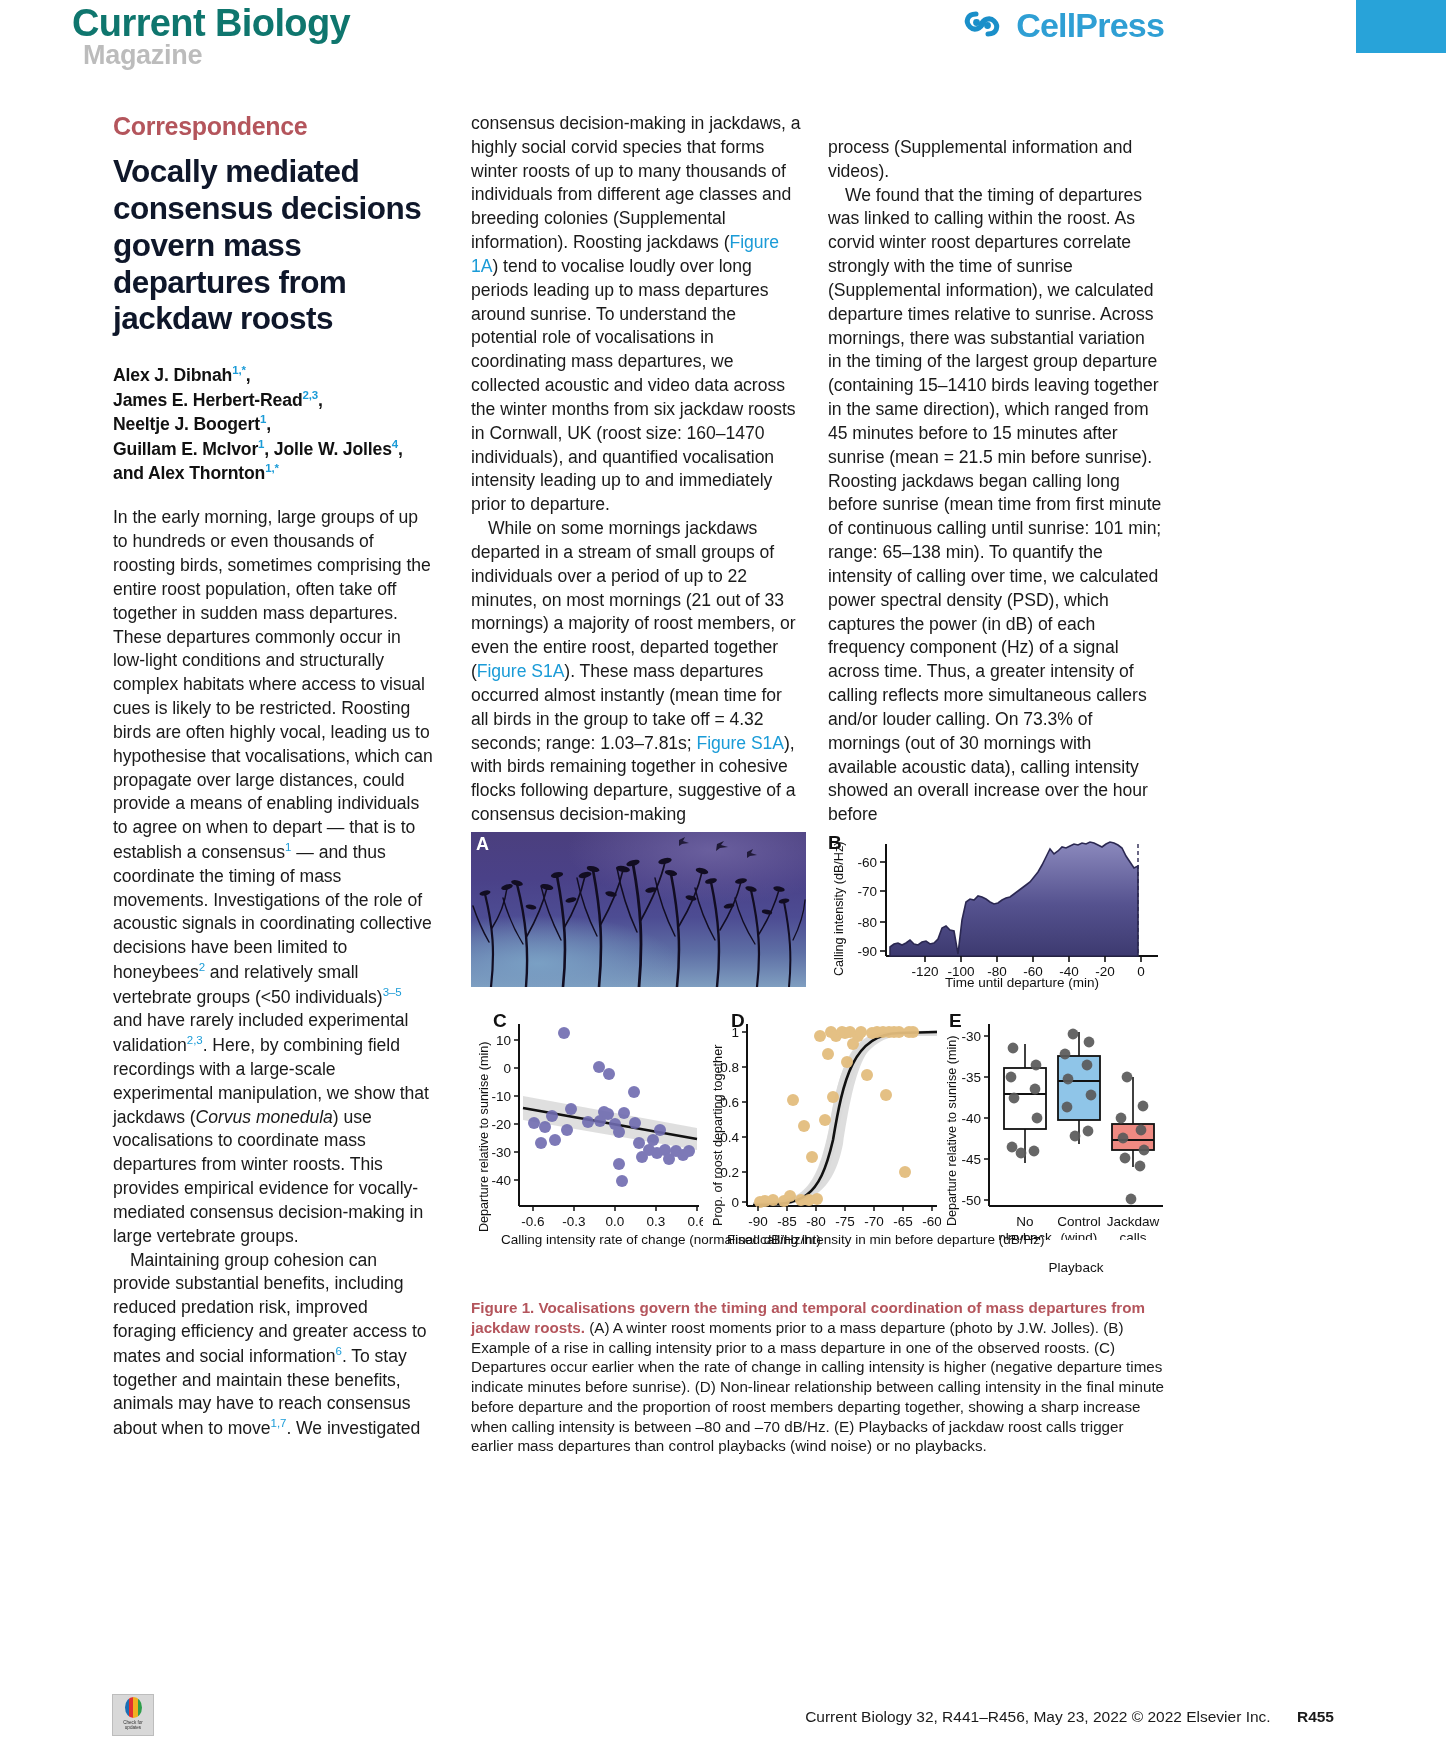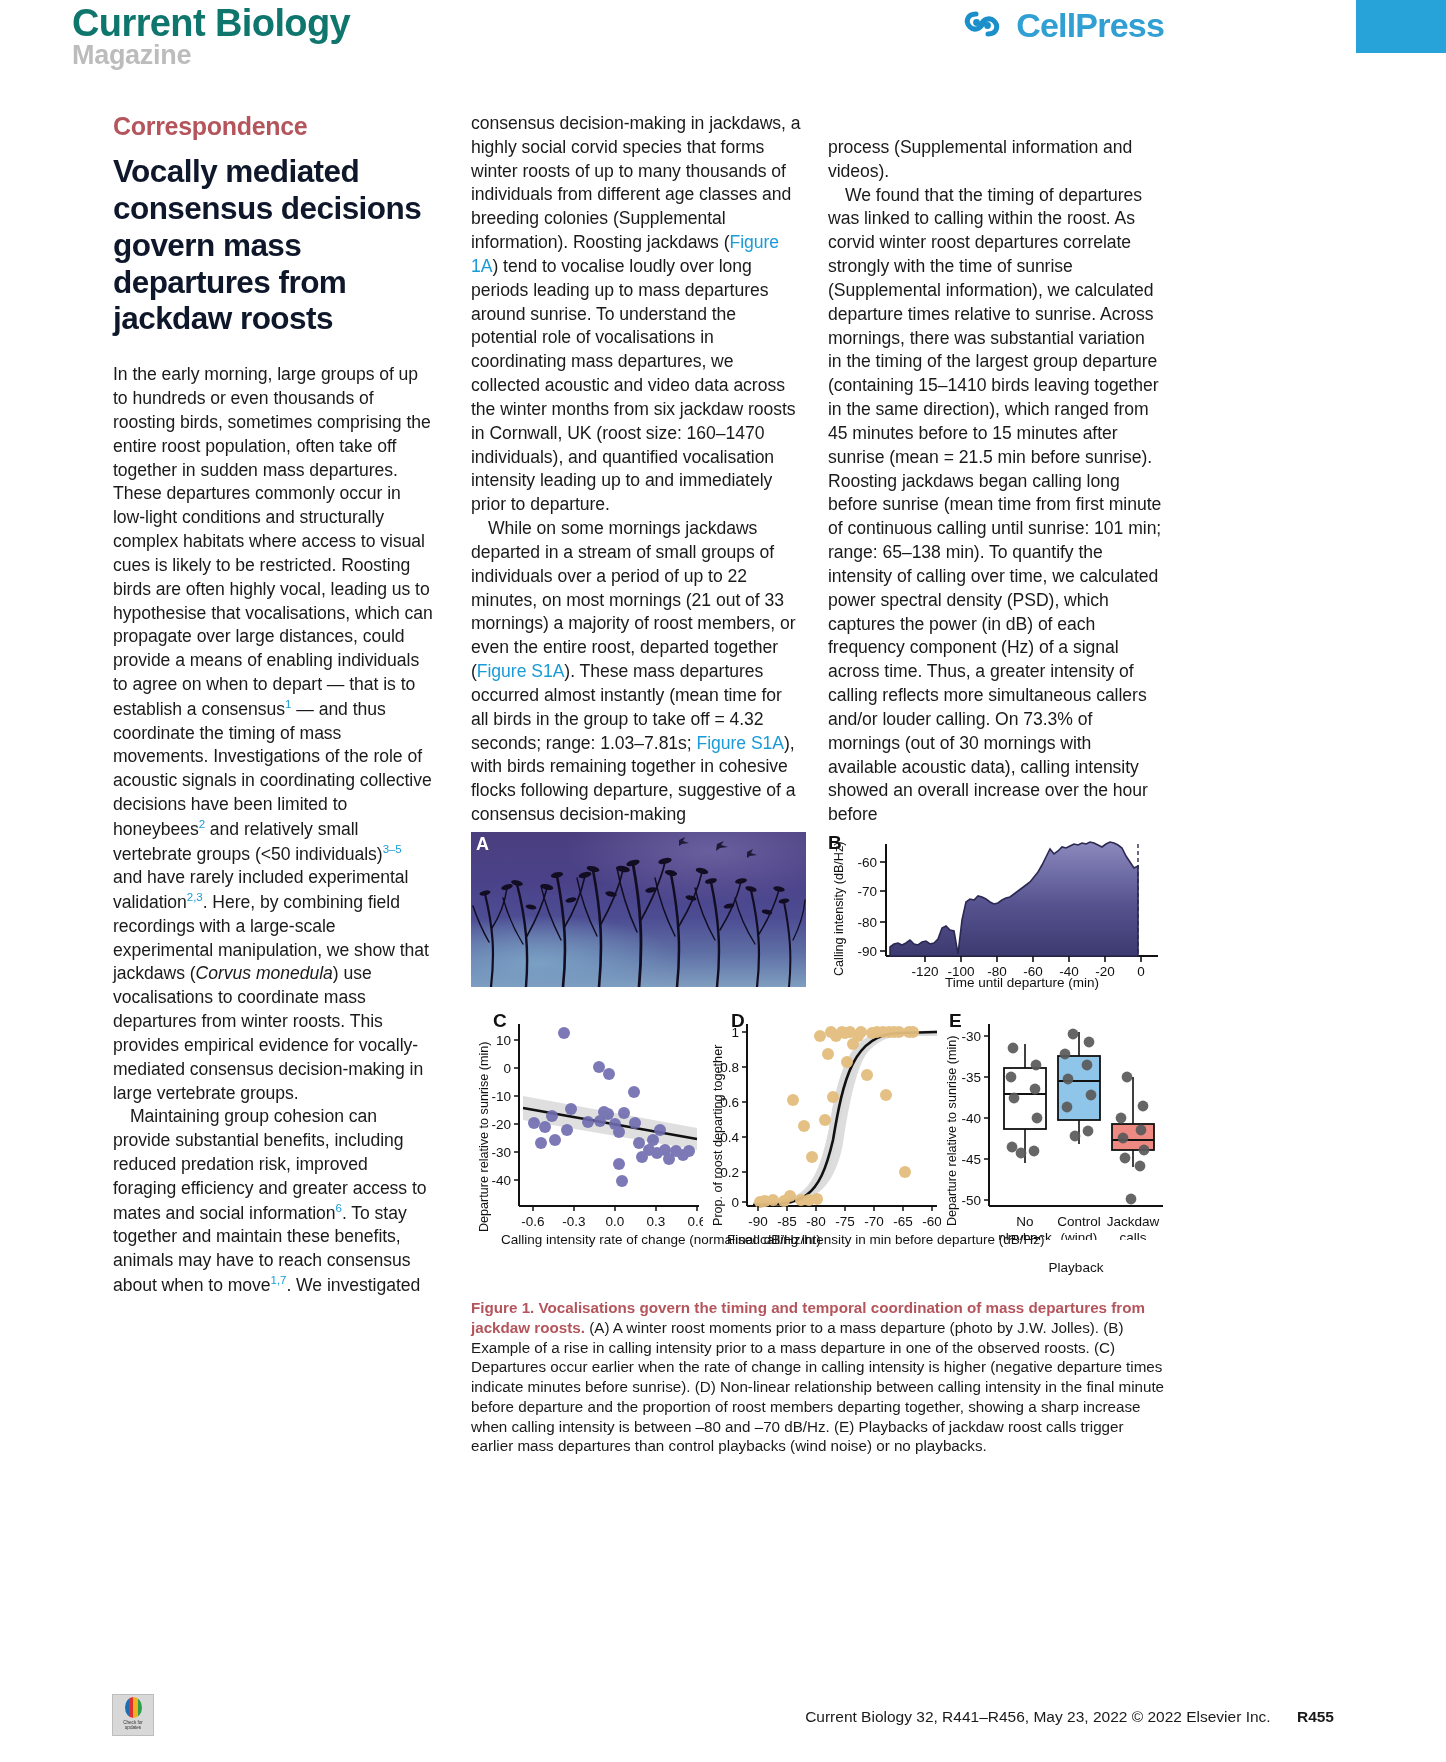--- a/index.html
+++ b/index.html
@@ -13,21 +13,21 @@
   }
 
   
   .masthead { position: relative; height: 78px; }
   .journal-title {
     position: absolute; left: 72px; top: 2px;
     font-size: 38px; font-weight: bold; color: #0f766e;
     letter-spacing: -0.6px;
   }
   .journal-sub {
-    position: absolute; left: 72px; top: 40px;
+    position: absolute; left: 83px; top: 40px;
     font-size: 27px; font-weight: bold; color: #bcbcbc;
     letter-spacing: -0.3px;
   }
   .cellpress {
     position: absolute; right: 282px; top: 6px;
     display: flex; align-items: center; gap: 15px;
   }
   .cellpress-word { font-size: 34px; font-weight: bold; color: #2f9fd4; letter-spacing: -0.8px; }
   .blue-block {
     position: absolute; right: 0; top: 0;
@@ -151,20 +151,21 @@
     <span class="cellpress-word">CellPress</span>
   </div>
   <div class="blue-block"></div>
 </div>
 
 <div class="columns">
 
   <div class="col col1">
     <div class="kicker">Correspondence</div>
     <h1 class="headline">Vocally mediated consensus decisions govern mass departures from jackdaw roosts</h1>
+    <div class="authors">Alex J. Dibnah<sup>1,*</sup>,<br>James E. Herbert-Read<sup>2,3</sup>,<br>Neeltje J. Boogert<sup>1</sup>,<br>Guillam E. McIvor<sup>1</sup>, Jolle W. Jolles<sup>4</sup>,<br>and Alex Thornton<sup>1,*</sup></div>
     <p class="body spacer-top">In the early morning, large groups of up to hundreds or even thousands of roosting birds, sometimes comprising the entire roost population, often take off together in sudden mass departures. These departures commonly occur in low-light conditions and structurally complex habitats where access to visual cues is likely to be restricted. Roosting birds are often highly vocal, leading us to hypothesise that vocalisations, which can propagate over large distances, could provide a means of enabling individuals to agree on when to depart — that is to establish a consensus<sup>1</sup> — and thus coordinate the timing of mass movements. Investigations of the role of acoustic signals in coordinating collective decisions have been limited to honeybees<sup>2</sup> and relatively small vertebrate groups (&lt;50 individuals)<sup>3–5</sup> and have rarely included experimental validation<sup>2,3</sup>. Here, by combining field recordings with a large-scale experimental manipulation, we show that jackdaws (<i>Corvus monedula</i>) use vocalisations to coordinate mass departures from winter roosts. This provides empirical evidence for vocally-mediated consensus decision-making in large vertebrate groups.</p>
     <p class="body indent">Maintaining group cohesion can provide substantial benefits, including reduced predation risk, improved foraging efficiency and greater access to mates and social information<sup>6</sup>. To stay together and maintain these benefits, animals may have to reach consensus about when to move<sup>1,7</sup>. We investigated</p>
   </div>
 
   <div class="col col2">
     <p class="body">consensus decision-making in jackdaws, a highly social corvid species that forms winter roosts of up to many thousands of individuals from different age classes and breeding colonies (Supplemental information). Roosting jackdaws (<span class="blue-ref">Figure 1A</span>) tend to vocalise loudly over long periods leading up to mass departures around sunrise. To understand the potential role of vocalisations in coordinating mass departures, we collected acoustic and video data across the winter months from six jackdaw roosts in Cornwall, UK (roost size: 160–1470 individuals), and quantified vocalisation intensity leading up to and immediately prior to departure.</p>
     <p class="body indent">While on some mornings jackdaws departed in a stream of small groups of individuals over a period of up to 22 minutes, on most mornings (21 out of 33 mornings) a majority of roost members, or even the entire roost, departed together (<span class="blue-ref">Figure S1A</span>). These mass departures occurred almost instantly (mean time for all birds in the group to take off = 4.32 seconds; range: 1.03–7.81s; <span class="blue-ref">Figure S1A</span>), with birds remaining together in cohesive flocks following departure, suggestive of a consensus decision-making</p>
   </div>
 
   <div class="col col3">

